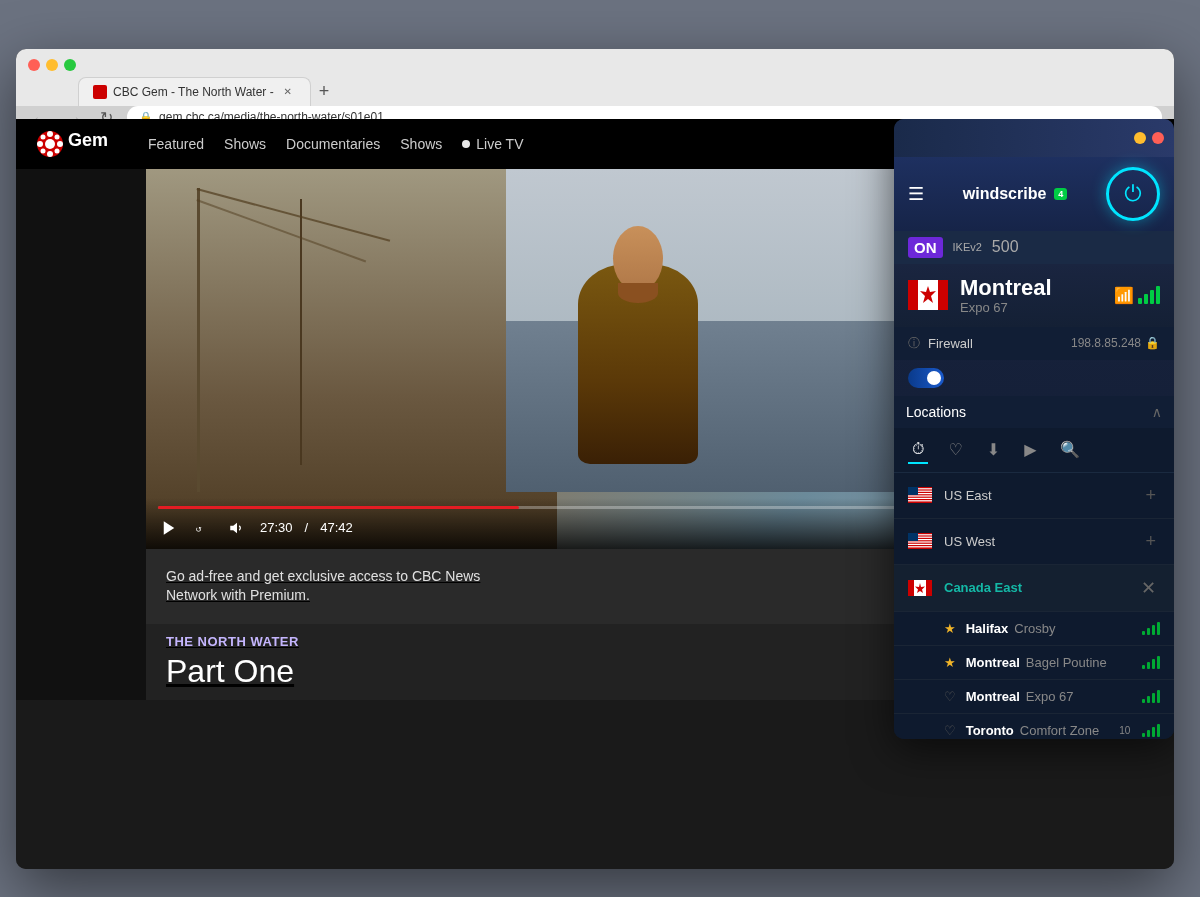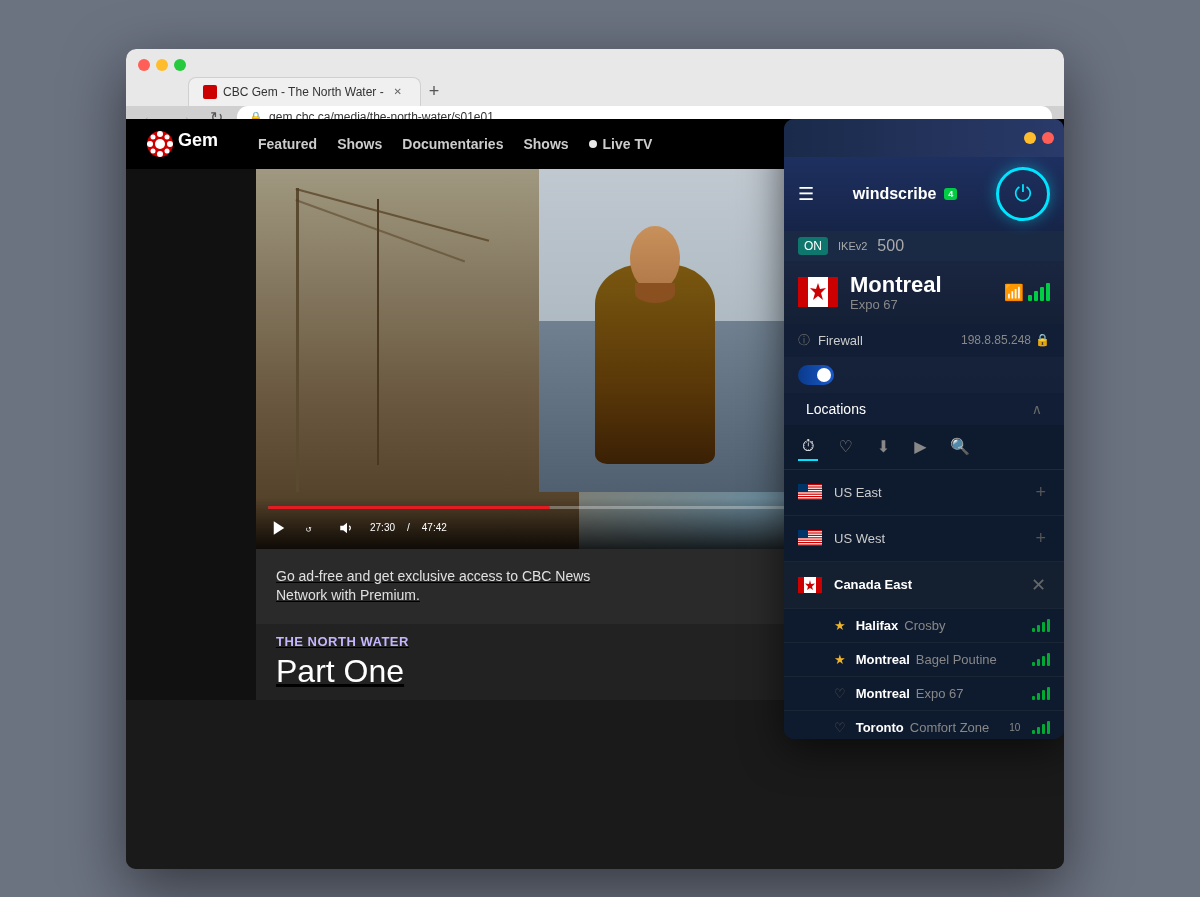--- a/index.html
+++ b/index.html
@@ -9,21 +9,21 @@
       background: #6b7280;
       font-family: -apple-system, BlinkMacSystemFont, 'Segoe UI', sans-serif;
       overflow: hidden;
       display: flex;
       align-items: center;
       justify-content: center;
     }
 
     
     .browser {
-      width: 938px;
+      width: 1158px;
       height: 820px;
       background: #2d2d2d;
       border-radius: 10px;
       box-shadow: 0 20px 60px rgba(0,0,0,0.5);
       overflow: hidden;
       position: relative;
       margin-top: 20px;
       margin-left: -10px;
     }
 
@@ -177,21 +177,20 @@
       color: white;
       font-size: 18px;
       font-weight: 600;
     }
 
     .nav-links {
       display: flex;
       gap: 20px;
       align-items: flex-start;
       margin-left: 10px;
-      font-weight: bold;
     }
 
     .nav-link {
       color: #ccc;
       font-size: 14px;
       cursor: pointer;
       text-decoration: none;
     }
 
     .live-tv {
@@ -269,21 +268,21 @@
     }
 
     .ctrl-btn svg {
       width: 18px;
       height: 18px;
       fill: white;
     }
 
     .time-display {
       color: white;
-      font-size: 10px;
+      font-size: 13px;
     }
 
     .ctrl-spacer { flex: 1; }
 
     
     .below-video {
       background: #1a1a1a;
       padding: 0 130px;
       text-decoration: underline;
     }
@@ -443,24 +442,24 @@
 
     .ws-status-bar {
       background: #1a2a45;
       padding: 6px 14px;
       display: flex;
       align-items: center;
       gap: 10px;
     }
 
     .ws-on-badge {
-      background: #0f766e;
-      color: white;
-      font-size: 12px;
-      font-weight: normal;
+      background: #6d28d9;
+      color: white;
+      font-size: 15px;
+      font-weight: bold;
       padding: 2px 6px;
       border-radius: 3px;
     }
 
     .ws-protocol {
       color: #aaa;
       font-size: 11px;
     }
 
     .ws-data {
@@ -573,21 +572,21 @@
       top: 3px;
       width: 14px;
       height: 14px;
       background: white;
       border-radius: 50%;
     }
 
     
     .ws-locations-header {
       background: #111e35;
-      padding: 8px 22px;
+      padding: 8px 12px;
       display: flex;
       align-items: center;
       justify-content: space-between;
     }
 
     .ws-locations-title {
       color: white;
       font-size: 14px;
       font-weight: 500;
     }
@@ -640,21 +639,21 @@
       flex-shrink: 0;
     }
 
     .ws-region-name {
       color: #ccc;
       font-size: 13px;
       flex: 1;
     }
 
     .ws-region-name.bold {
-      color: #ffffff;
+      color: #14b8a6;
       font-weight: 600;
     }
 
     .ws-action {
       color: #555;
       font-size: 18px;
       cursor: pointer;
       padding: 2px 4px;
     }
 

